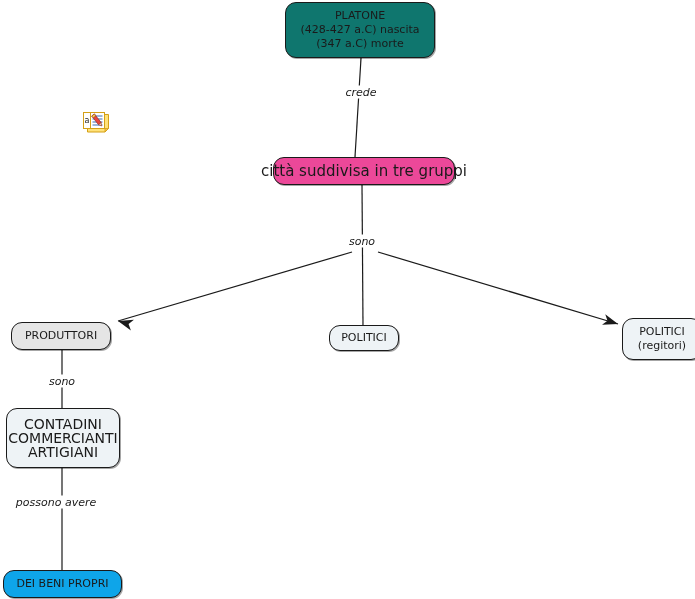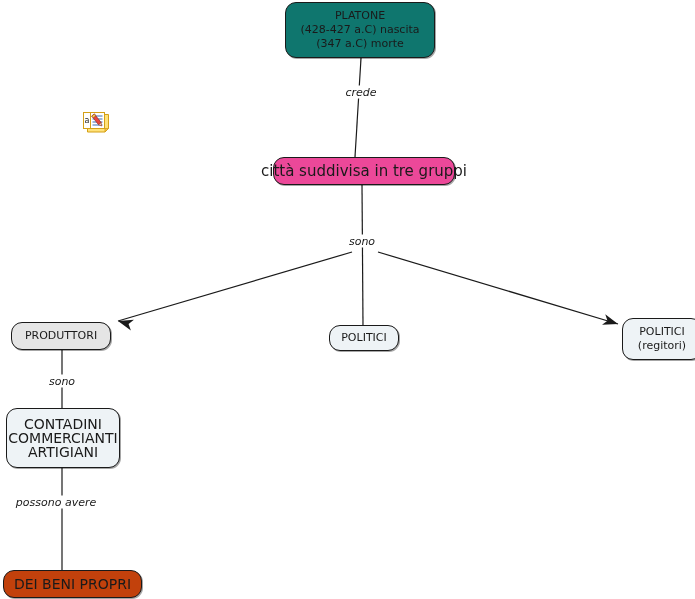--- a/index.html
+++ b/index.html
@@ -95,21 +95,21 @@
       </div>
       <div class="node" style="left: 622px; top: 318px; width: 80px; height: 42px; font-size: 11px; background: rgb(238, 243, 246); border-color: rgb(26, 26, 26);">
         <span class="line">POLITICI</span>
         <span class="line">(regitori)</span>
       </div>
       <div class="node" style="left: 6px; top: 408px; width: 114px; height: 60px; font-size: 14px; background: rgb(238, 243, 246); border-color: rgb(26, 26, 26);">
         <span class="line">CONTADINI</span>
         <span class="line">COMMERCIANTI</span>
         <span class="line">ARTIGIANI</span>
       </div>
-      <div class="node" style="left: 3px; top: 570px; width: 139px; height: 28px; font-size: 14px; background: #c2410c; border-color: rgb(26, 26, 26);">
+      <div class="node" style="left: 3px; top: 570px; width: 119px; height: 28px; font-size: 11px; background: #0ea5e9; border-color: rgb(26, 26, 26);">
         <span class="line">DEI BENI PROPRI</span>
       </div>
     </div>
 
   <div id="label-layer">
       <div class="edge-label" style="left: 361px; top: 92px; transform: translate(-50%, -50%);">crede</div>
       <div class="edge-label" style="left: 362px; top: 241px; transform: translate(-50%, -50%);">sono</div>
       <div class="edge-label" style="left: 62px; top: 381px; transform: translate(-50%, -50%);">sono</div>
       <div class="edge-label" style="left: 56px; top: 502px; transform: translate(-50%, -50%);">possono avere</div>
     </div>

